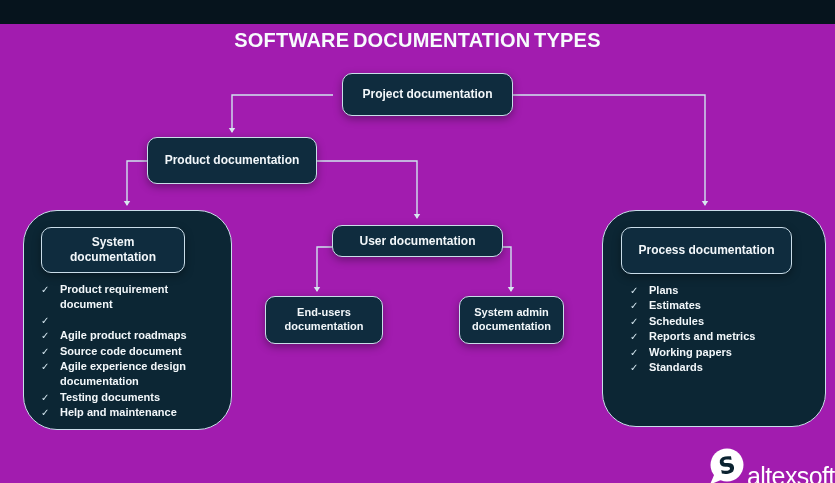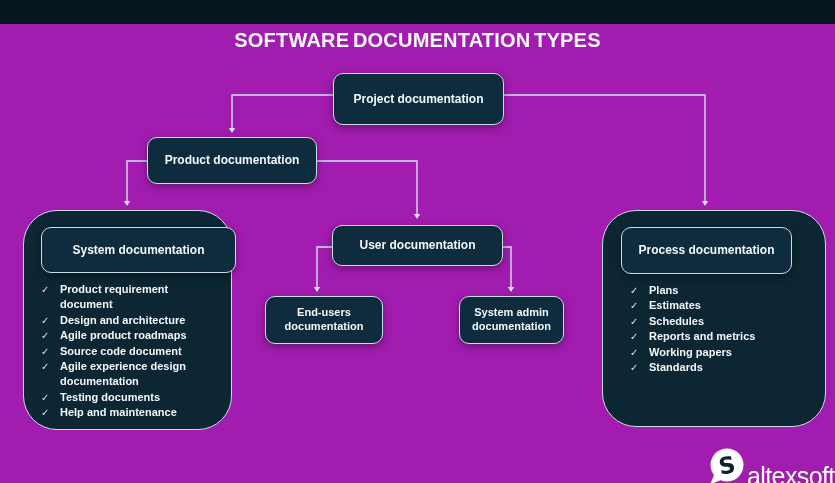--- a/index.html
+++ b/index.html
@@ -71,52 +71,51 @@
     <g stroke="#cfe3ee" stroke-width="1.4">
       <path d="M333 71 H232 V108" marker-end="url(#arrow)"></path>
       <path d="M504 71 H705 V181" marker-end="url(#arrow)"></path>
       <path d="M147 137 H127 V181" marker-end="url(#arrow)"></path>
       <path d="M317 137 H417 V194" marker-end="url(#arrow)"></path>
       <path d="M332 223 H317 V267" marker-end="url(#arrow)"></path>
       <path d="M503 223 H511 V267" marker-end="url(#arrow)"></path>
     </g>
   </svg>
 
-  <div class="node" style="left:333px;top:49px;width:171px;height:52px;">
+  <div class="node" style="left:342px;top:49px;width:171px;height:43px;">
     <span>Project documentation</span>
   </div>
 
   <div class="node" style="left:147px;top:113px;width:170px;height:47px;">
     <span>Product documentation</span>
   </div>
 
-  <div class="node" style="left:332px;top:201px;width:171px;height:41px;">
+  <div class="node" style="left:332px;top:201px;width:171px;height:32px;">
     <span>User documentation</span>
   </div>
 
   <div class="node small" style="left:265px;top:272px;width:118px;height:48px;">
     <span>End-users documentation</span>
   </div>
 
   <div class="node small" style="left:459px;top:272px;width:105px;height:48px;">
     <span>System admin documentation</span>
   </div>
 
   <div class="group" style="left:23px;top:186px;width:209px;height:220px;">
-    <div class="node" style="left:17px;top:16px;width:195px;height:46px;">
+    <div class="node" style="left:17px;top:16px;width:144px;height:46px;">
       <span>System documentation</span>
     </div>
     <ul class="checklist" id="system-list">
         <li>
           <span class="check">✓</span>
           <span class="item-text">Product requirement document</span>
         </li>
         <li>
           <span class="check">✓</span>
-          <span class="item-text">Design and architecture</span>
         </li>
         <li>
           <span class="check">✓</span>
           <span class="item-text">Agile product roadmaps</span>
         </li>
         <li>
           <span class="check">✓</span>
           <span class="item-text">Source code document</span>
         </li>
         <li>

